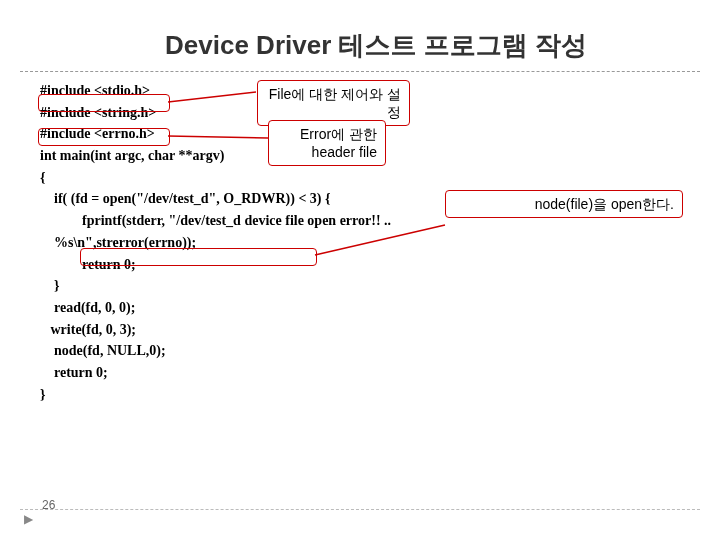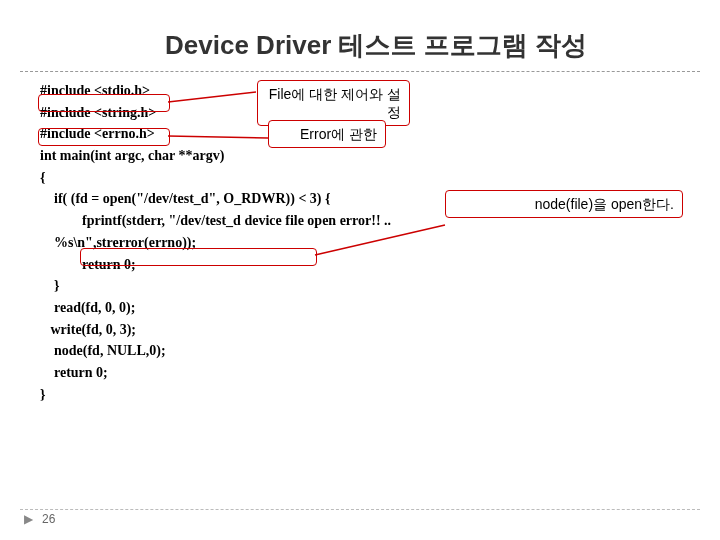--- a/index.html
+++ b/index.html
@@ -52,21 +52,21 @@
     color: #000;
   }
   svg.connector {
     position: absolute;
     overflow: visible;
     pointer-events: none;
   }
   .page-num {
     position: absolute;
     left: 42px;
-    bottom: 14px;
+    bottom: 28px;
     font-family: Arial, sans-serif;
     font-size: 12px;
     color: #666;
   }
   .arrow {
     position: absolute;
     left: 24px;
     bottom: 14px;
     font-size: 12px;
     color: #888;
@@ -113,20 +113,21 @@
 
 <div class="callout" style="left:257px; top:80px; width:135px;">
   <span>File에 대한 제어와 설정</span>
 </div>
 <svg class="connector" style="left:168px; top:92px;" width="90" height="20">
   <line x1="0" y1="10" x2="88" y2="0" stroke="#c00" stroke-width="1.5"></line>
 </svg>
 
 <div class="callout" style="left:268px; top:120px; width:100px;">
   <div>Error에 관한</div>
+  <div>header file</div>
 </div>
 <svg class="connector" style="left:168px; top:130px;" width="100" height="20">
   <line x1="0" y1="6" x2="100" y2="8" stroke="#c00" stroke-width="1.5"></line>
 </svg>
 
 <div class="callout" style="left:445px; top:190px; width:220px;">
   <div>node(file)을 open한다.</div>
 </div>
 <svg class="connector" style="left:315px; top:225px;" width="140" height="35">
   <line x1="130" y1="0" x2="0" y2="30" stroke="#c00" stroke-width="1.5"></line>

